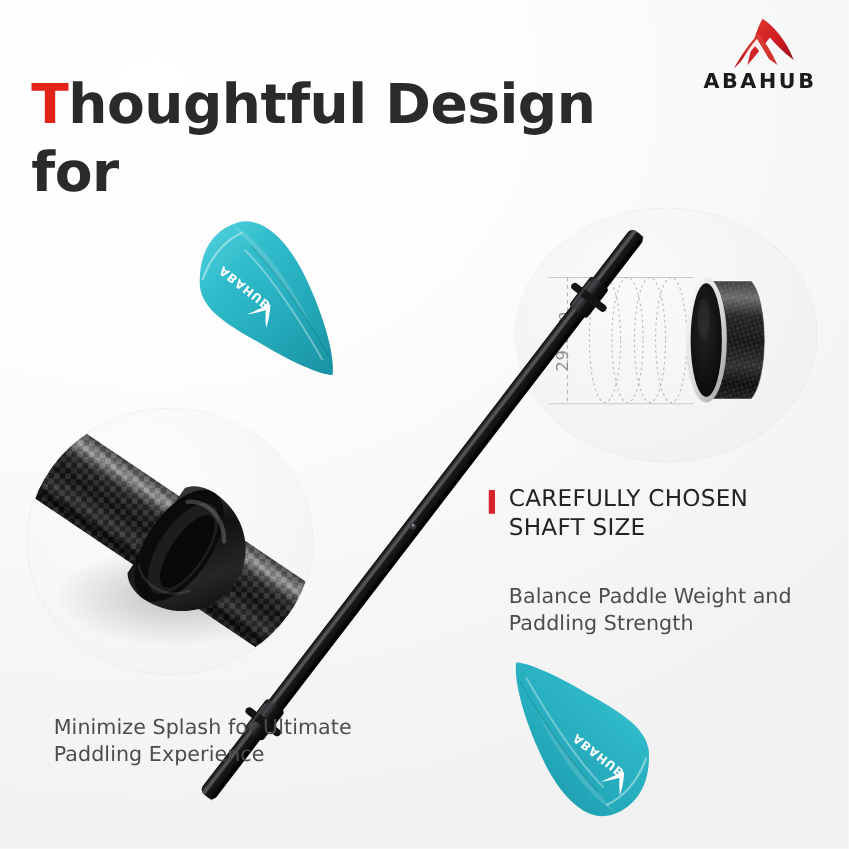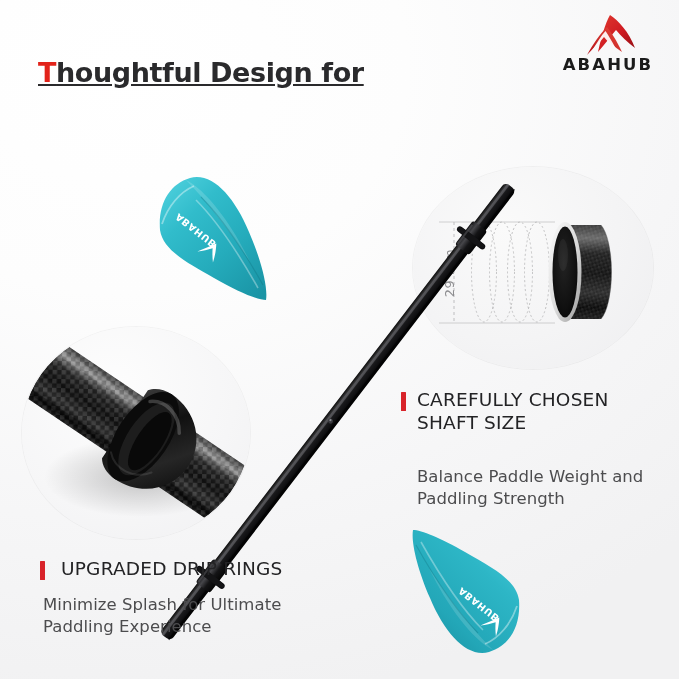--- a/index.html
+++ b/index.html
@@ -24,28 +24,27 @@
   #brand .mark{
     position:relative;width:62px;height:42px;margin:0 auto 1px auto;
   }
   #brand .wordmark{
     font-size:16.5px;letter-spacing:2.1px;font-weight:700;color:#1b1b1b;
     font-family:"DejaVu Sans", sans-serif;
     line-height:1;
   }
   
   #headline{
-    position:absolute;left:38px;top:56px;width:460px;
+    position:absolute;left:25px;top:56px;width:460px;
     font-family:"DejaVu Sans", sans-serif;
     font-weight:700;
-    font-size:27px;
+    font-size:44px;
     line-height:1.25;
     letter-spacing:-0.4px;
     color:#2a2a2c;
-    text-decoration:underline;
   }
   #headline .accent{color:#e2231a;}
   
   .callout{position:absolute;}
   .callout .chead{
     display:flex;align-items:flex-start;gap:11px;
   }
   .callout .bar{
     flex:0 0 auto;
     width:5px;height:19px;background:#d8232a;margin-top:3px;border-radius:0.5px;
@@ -53,21 +52,21 @@
   .callout .ctitle{
     font-size:18.5px;font-weight:400;color:#232325;line-height:1.22;
     letter-spacing:0.2px;
     font-family:"DejaVu Sans", sans-serif;
   }
   .callout .cbody{
     margin-top:11px;
     font-size:16.5px;line-height:1.33;color:#4c4c4e;font-weight:400;
     letter-spacing:0.05px;
   }
-  #callout-shaft{left:401px;top:389px;width:268px;}
+  #callout-shaft{left:391px;top:389px;width:268px;}
   #callout-shaft .cbody{margin-left:16px;margin-top:32px;}
   #callout-drip{left:40px;top:558px;width:310px;}
   #callout-drip .chead{gap:16px;}
   #callout-drip .cbody{margin-left:3px;margin-top:13px;}
 
   
   .inset{
     position:absolute;border-radius:50%;
     overflow:hidden;
   }
@@ -337,20 +336,16 @@
 
   <div class="callout" id="callout-shaft">
     <div class="chead">
       <span class="bar"></span>
       <span class="ctitle">CAREFULLY CHOSEN SHAFT SIZE</span>
     </div>
     <div class="cbody">Balance Paddle Weight and Paddling Strength</div>
   </div>
 
   <div class="callout" id="callout-drip">
-    <div class="chead">
-      <span class="bar"></span>
-      <span class="ctitle">UPGRADED DRIP RINGS</span>
-    </div>
     <div class="cbody">Minimize Splash for Ultimate Paddling Experience</div>
   </div>
 
 </div>
 
 </body></html>

